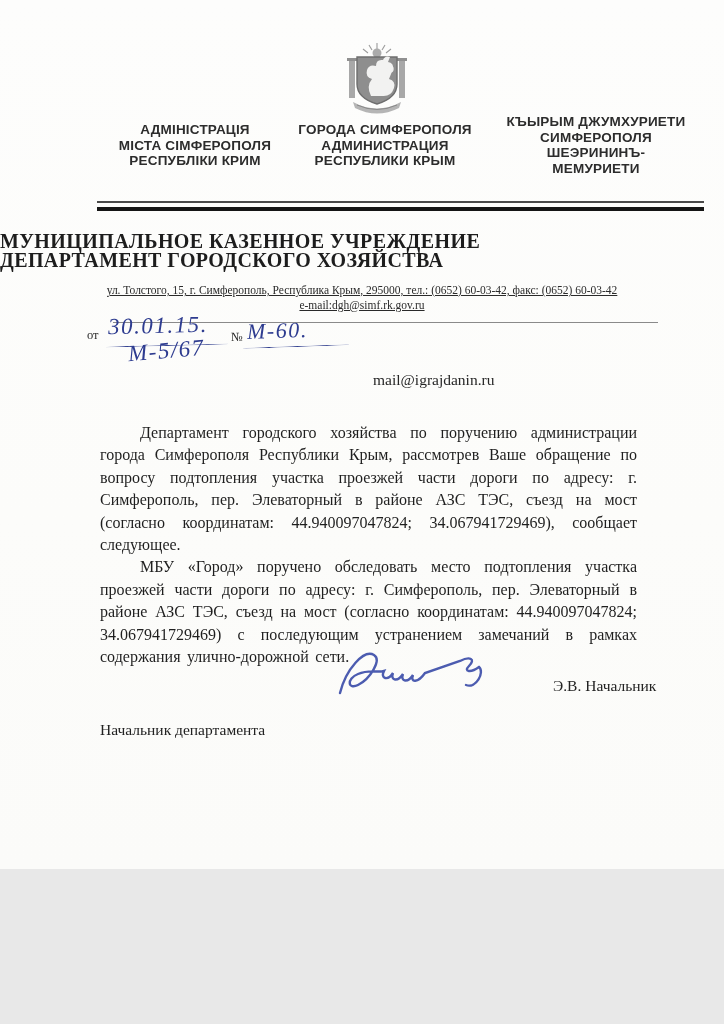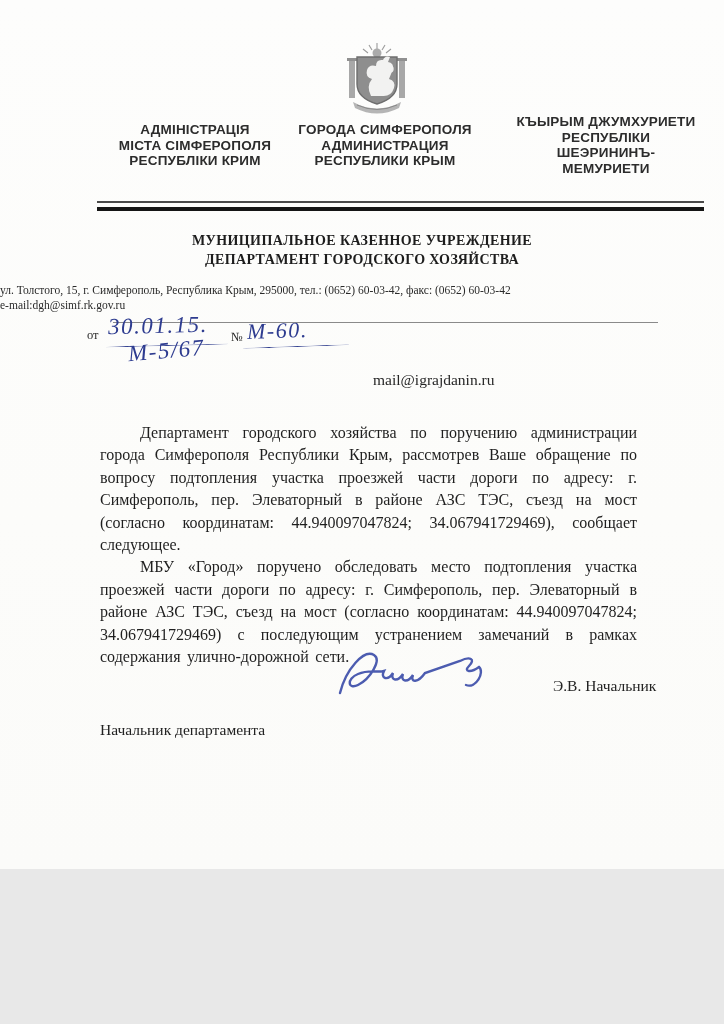--- a/index.html
+++ b/index.html
@@ -14,34 +14,34 @@
   
   .emblem{position:absolute;left:341px;top:42px;width:72px;height:78px;}
   .hcol{
     position:absolute;
     font-family:"Liberation Sans","DejaVu Sans",sans-serif;
     font-weight:bold;font-size:13.5px;line-height:15.5px;
     text-align:center;color:#2c2c2c;letter-spacing:.2px;
   }
   .hcol.left  {left:100px;top:122px;width:190px;}
   .hcol.center{left:288px;top:122px;width:194px;}
-  .hcol.right {left:492px;top:114px;width:228px;}
+  .hcol.right {left:482px;top:114px;width:228px;}
   .rule{
     position:absolute;left:97px;top:201px;width:607px;height:4px;
     border-top:2px solid #4a4a4a;border-bottom:4px solid #151515;
   }
   
   .org{
     position:absolute;left:0;top:232px;width:100%;
-    text-align:center;font-weight:bold;font-size:14px;line-height:18.5px;
+    text-align:left;font-weight:bold;font-size:20px;line-height:18.5px;
     letter-spacing:.4px;color:#1d1d1d;
   }
   .addr{
     position:absolute;left:0;top:283px;width:100%;
-    font-size:11.5px;line-height:14.5px;color:#2a2a2a;
+    text-align:center;font-size:11.5px;line-height:14.5px;color:#2a2a2a;text-decoration:underline;
   }
   
   .ref-longline{position:absolute;left:113px;top:322px;width:545px;border-top:1.2px solid #8a8a8a;}
   .ref-label{position:absolute;font-size:12.5px;color:#2a2a2a;}
   .hw{
     position:absolute;
     font-style:italic;color:#2e3c90;
     letter-spacing:1.5px;white-space:nowrap;
   }
   .hw-underline{position:absolute;border-top:1.6px solid #33418f;border-radius:40%;}
@@ -96,21 +96,21 @@
     <div>МІСТА СІМФЕРОПОЛЯ</div>
     <div>РЕСПУБЛІКИ КРИМ</div>
   </div>
   <div class="hcol center">
     <div>ГОРОДА СИМФЕРОПОЛЯ</div>
     <div>АДМИНИСТРАЦИЯ</div>
     <div>РЕСПУБЛИКИ КРЫМ</div>
   </div>
   <div class="hcol right">
     <div>КЪЫРЫМ ДЖУМХУРИЕТИ</div>
-    <div>РЕСПУБЛІКИ</div>
+    <div>СИМФЕРОПОЛЯ</div>
     <div>ШЕЭРИНИНЪ-</div>
     <div>МЕМУРИЕТИ</div>
   </div>
 
   <div class="rule"></div>
 
   <div class="org">
     <div>МУНИЦИПАЛЬНОЕ КАЗЕННОЕ УЧРЕЖДЕНИЕ</div>
     <div>ДЕПАРТАМЕНТ ГОРОДСКОГО ХОЗЯЙСТВА</div>
   </div>

